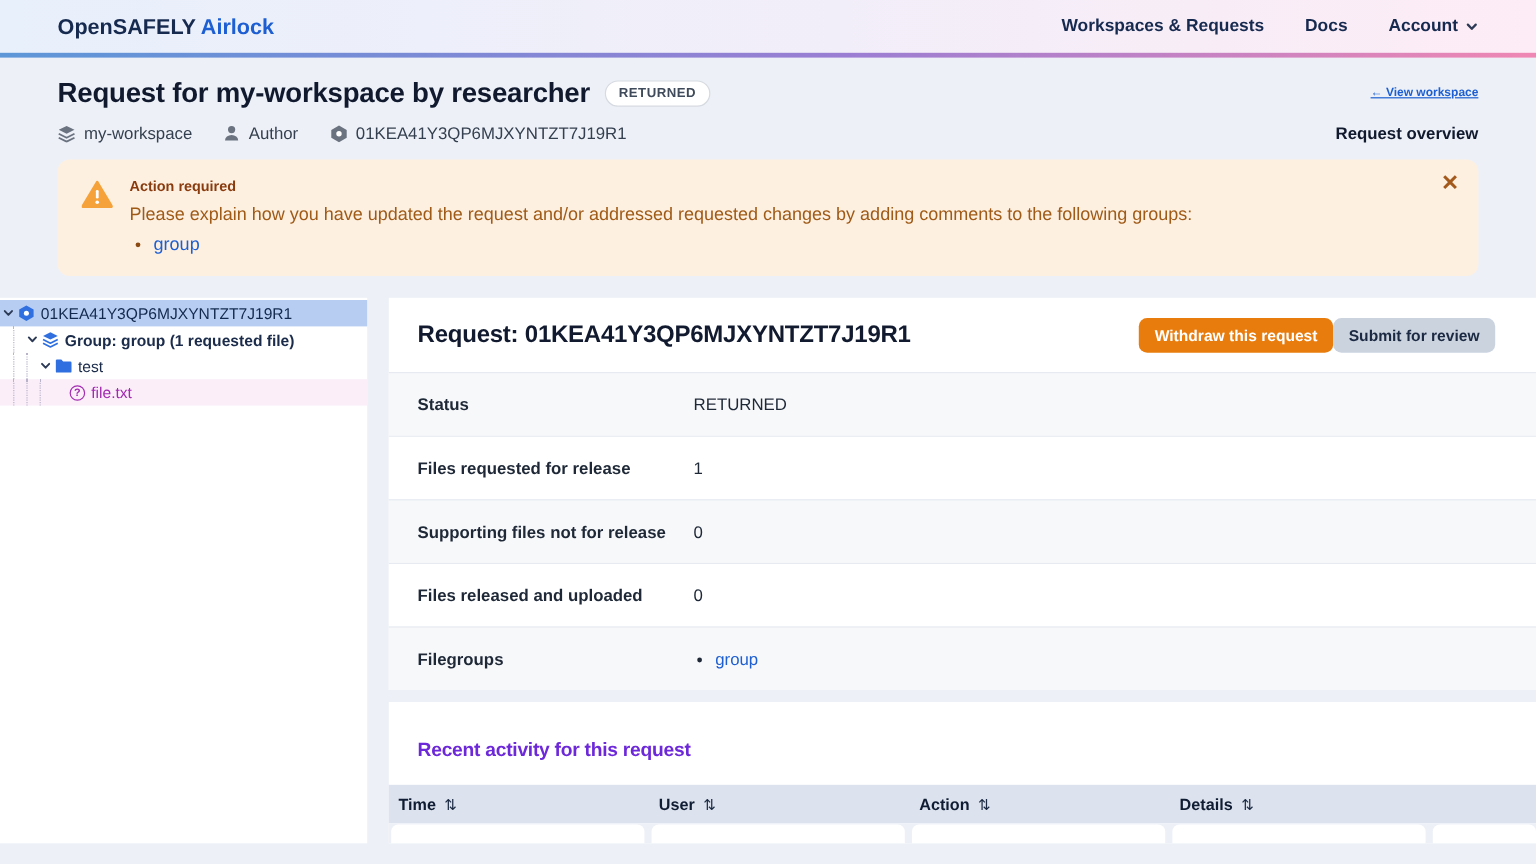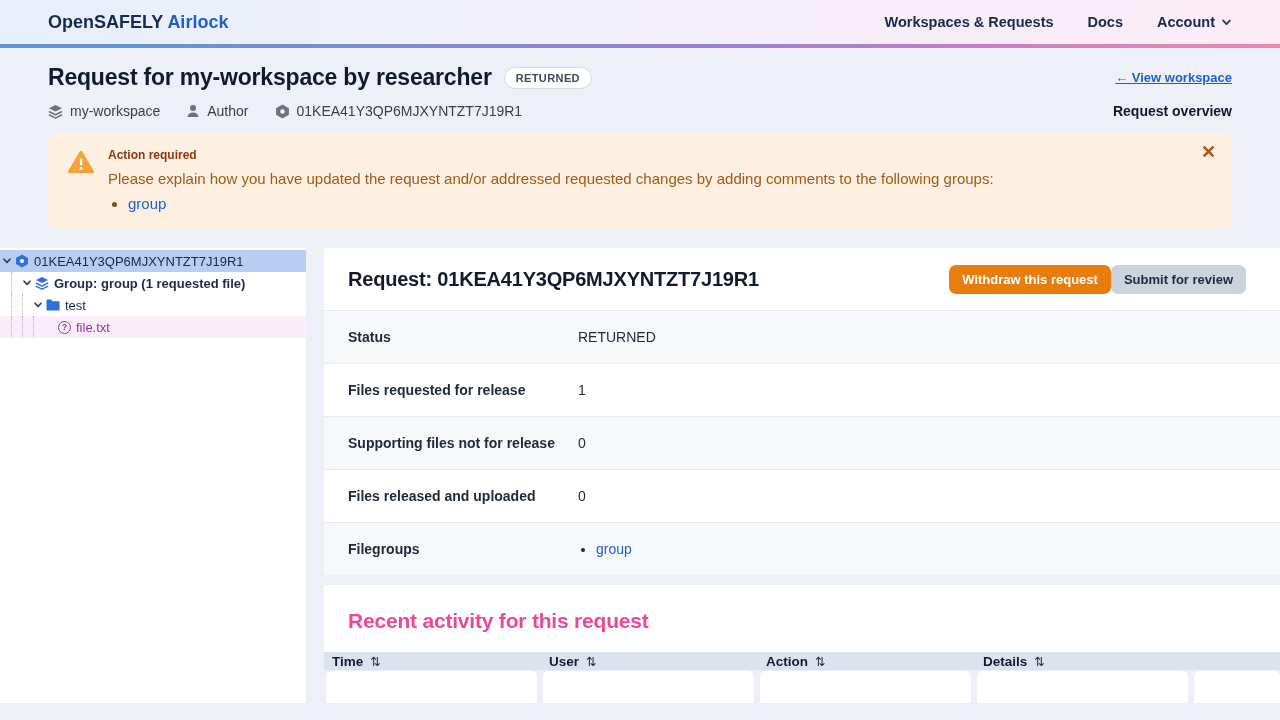--- a/index.html
+++ b/index.html
@@ -18,21 +18,21 @@
   .nav-link{cursor:pointer}
   .account{display:flex;align-items:center;gap:6px;cursor:pointer}
   .chev{color:#2c3a55}
 
   
   .page-head{padding:16px 48px 0}
   .title-row{display:flex;align-items:center}
   .page-title{font-size:23px;font-weight:700;color:#10192e;letter-spacing:-.2px}
   .badge{margin-left:12px;background:#fff;border:1px solid #d6dae1;border-radius:999px;
     padding:4px 11px;font-size:11px;font-weight:700;color:#3f4a5a;letter-spacing:.4px}
-  .view-link{margin-left:auto;color:#1d5fd2;text-decoration:underline;font-size:13px;font-weight:600}
+  .view-link{margin-left:auto;color:#1d5fd2;text-decoration:underline;font-size:10px;font-weight:600}
   .meta-row{display:flex;align-items:center;gap:26px;margin-top:12px;font-size:14px;color:#343f4f}
   .meta-item{display:flex;align-items:center;gap:7px}
   .meta-item .micon{color:#6b7280;display:flex}
   .overview{margin-left:auto;font-weight:700;font-size:14px;color:#10192e;cursor:pointer}
 
   
   .alert{position:relative;margin:14px 48px 18px;background:#fdf0e1;border-radius:10px;
     padding:15px 44px 16px 20px;display:flex;gap:14px}
   .alert-title{font-size:12px;font-weight:700;color:#8a3b0e;margin-bottom:8px}
   .alert-msg{font-size:15px;color:#a05a17;margin-bottom:6px}
@@ -71,22 +71,22 @@
   .btn-primary{background:#e87c0d;color:#fff}
   .detail-row{display:flex;align-items:center;height:53px;padding:0 24px;
     border-top:1px solid #e7eaf0;font-size:14px;background:#fff}
   .detail-row.alt{background:#f7f8fa}
   .dlabel{width:230px;font-weight:700;color:#1e2837;flex:none}
   .dvalue{color:#1e2837}
   .dvalue ul{list-style:disc;margin-left:18px;color:#1e2837}
   .dvalue a{color:#1d5fd2}
 
   .card2{background:#fff;margin-top:10px;flex:1;display:flex;flex-direction:column;min-height:0}
-  .activity-title{font-size:21px;font-weight:700;color:#ec4899;padding:24px 24px 19px;letter-spacing:-.2px}
-  .thead{display:flex;background:#dce3ee;height:18px;align-items:center;flex:none}
+  .activity-title{font-size:16px;font-weight:700;color:#6d28d9;padding:32px 24px 19px;letter-spacing:-.2px}
+  .thead{display:flex;background:#dce3ee;height:32px;align-items:center;flex:none}
   .th{width:217px;flex:none;display:flex;align-items:center;gap:7px;padding-left:8px;
     font-size:13.5px;font-weight:700;color:#101c33;cursor:pointer}
   .sort{font-size:12.5px;font-weight:400;color:#1b2942}
   .tbody{flex:1;background:#edf1f7;display:flex;gap:6px;padding:1px 0 0 2px;min-height:0}
   .td{width:211px;flex:none;background:#fff;border-radius:6px 6px 0 0}
   .td:last-child{flex:1;width:auto}
 </style>
 </head>
 <body>
 

